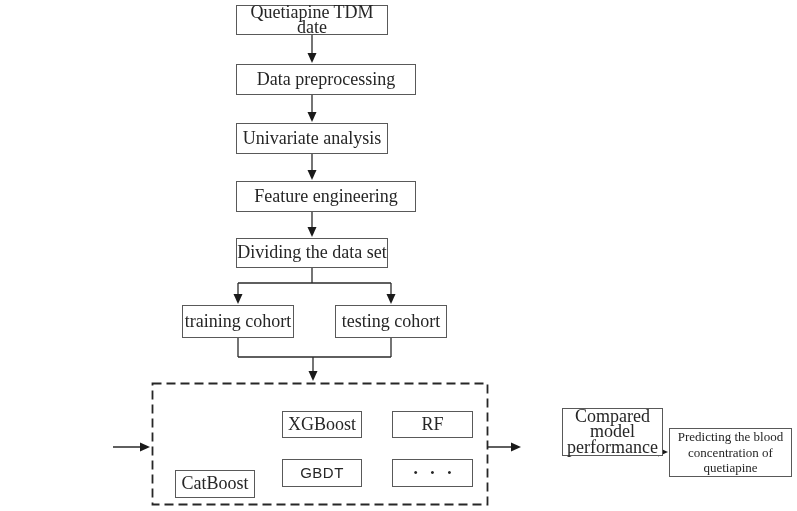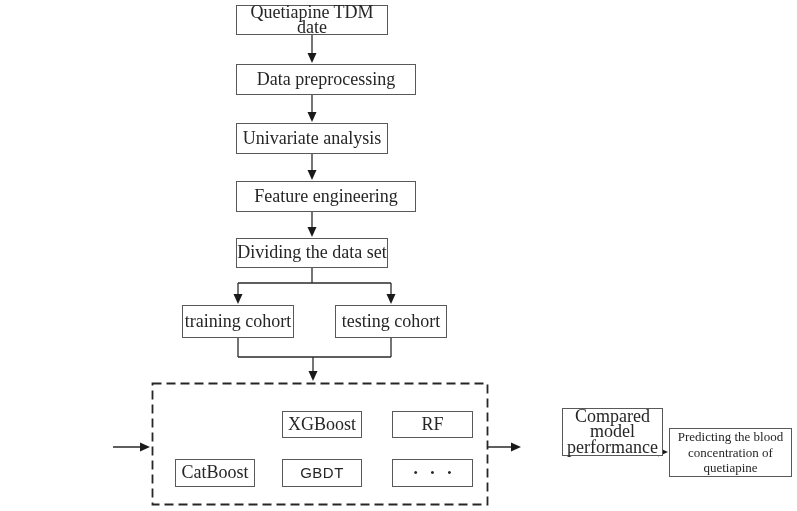--- a/index.html
+++ b/index.html
@@ -20,21 +20,21 @@
   #p2{left:236px;top:123px;width:152px;height:31px;}
   #p3{left:236px;top:181px;width:180px;height:31px;}
   #p4{left:236px;top:238px;width:152px;height:30px;}
   
   #train{left:182px;top:305px;width:112px;height:33px;}
   #test{left:335px;top:305px;width:112px;height:33px;}
   
   #m-xgb{left:177px;top:411px;width:71px;height:27px;}
   #m-lgbm{left:282px;top:411px;width:80px;height:27px;}
   #m-rf{left:392px;top:411px;width:81px;height:27px;}
-  #m-cat{left:175px;top:459px;width:80px;height:28px;}
+  #m-cat{left:175px;top:470px;width:80px;height:28px;}
   #m-gbdt{left:282px;top:459px;width:80px;height:28px;
     font-family:"Liberation Sans", sans-serif;font-size:15px;letter-spacing:0.5px;}
   #m-dots{left:392px;top:459px;width:81px;height:28px;
     font-family:"Liberation Sans", sans-serif;font-size:11px;letter-spacing:5px;text-indent:5px;}
   
   #build{left:3px;top:428px;width:110px;height:40px;}
   #comp{left:522px;top:408px;width:101px;height:48px;margin-left:40px;}
   #pred{left:669px;top:428px;width:123px;height:49px;font-size:13px;line-height:15.5px;}
 </style>
 </head>

